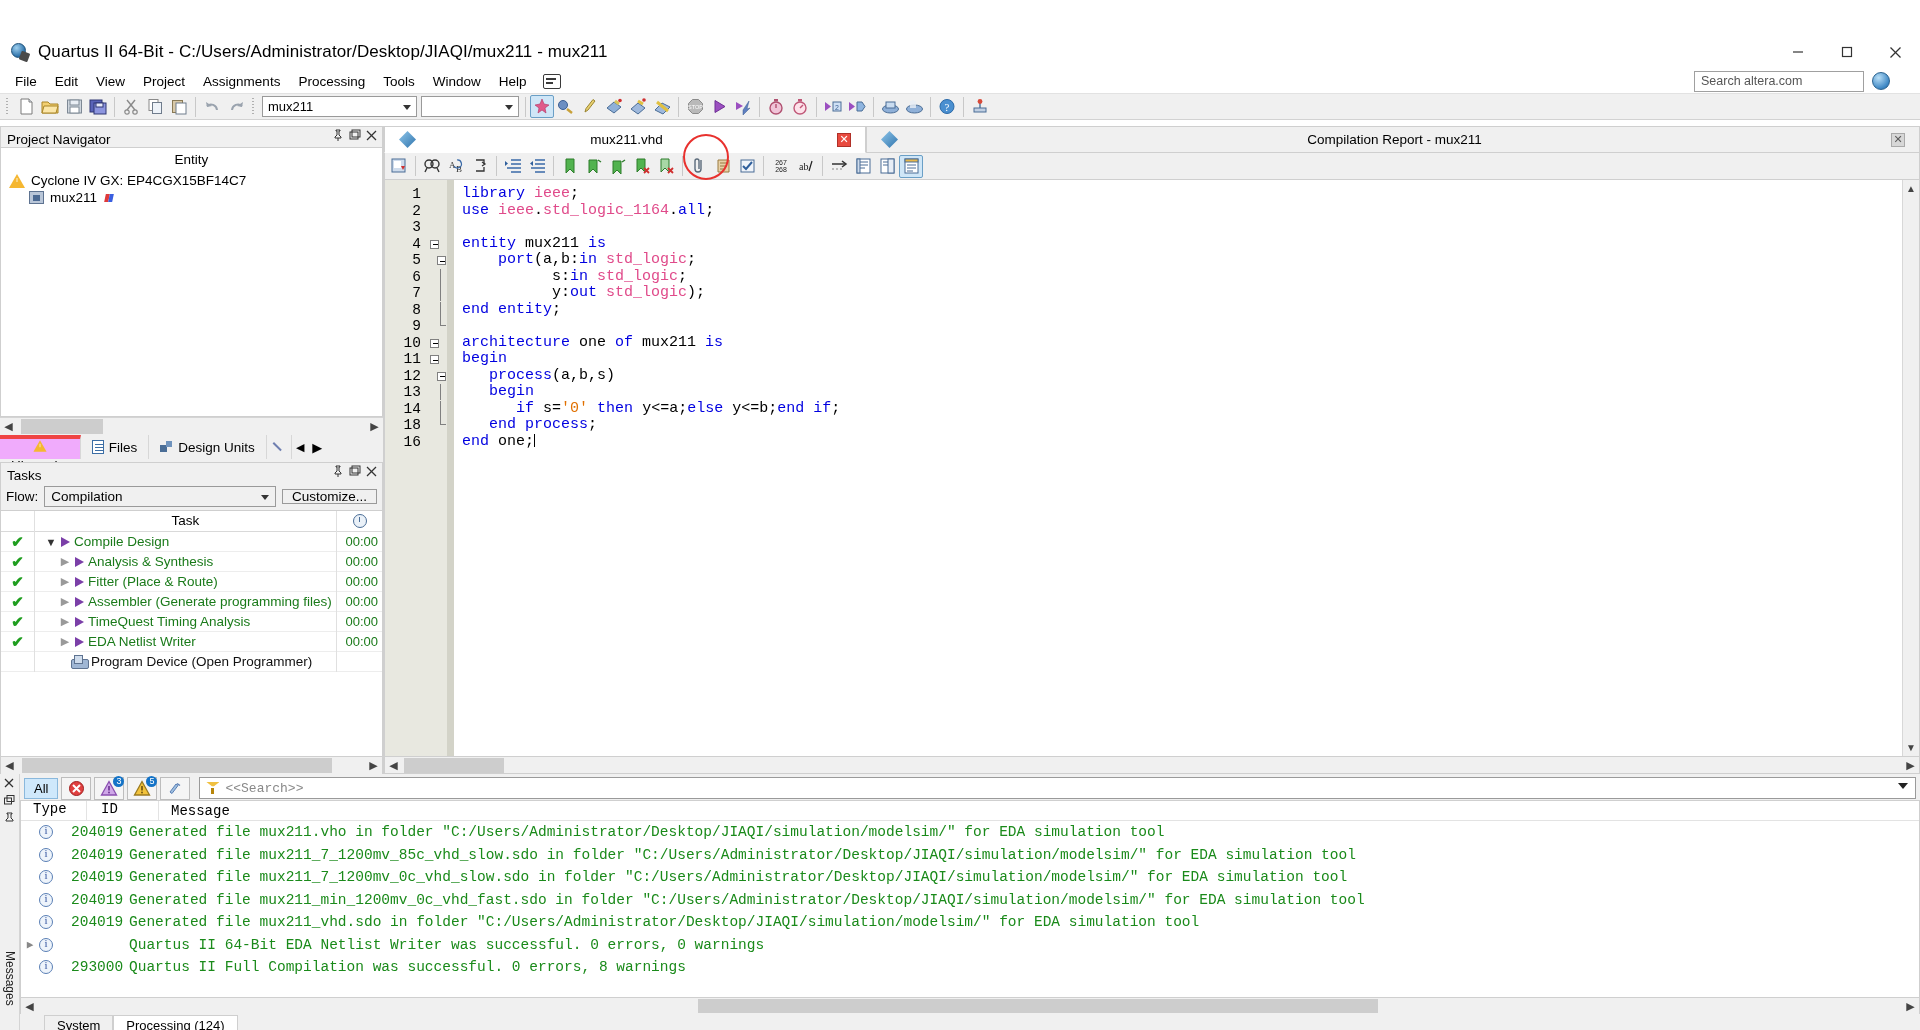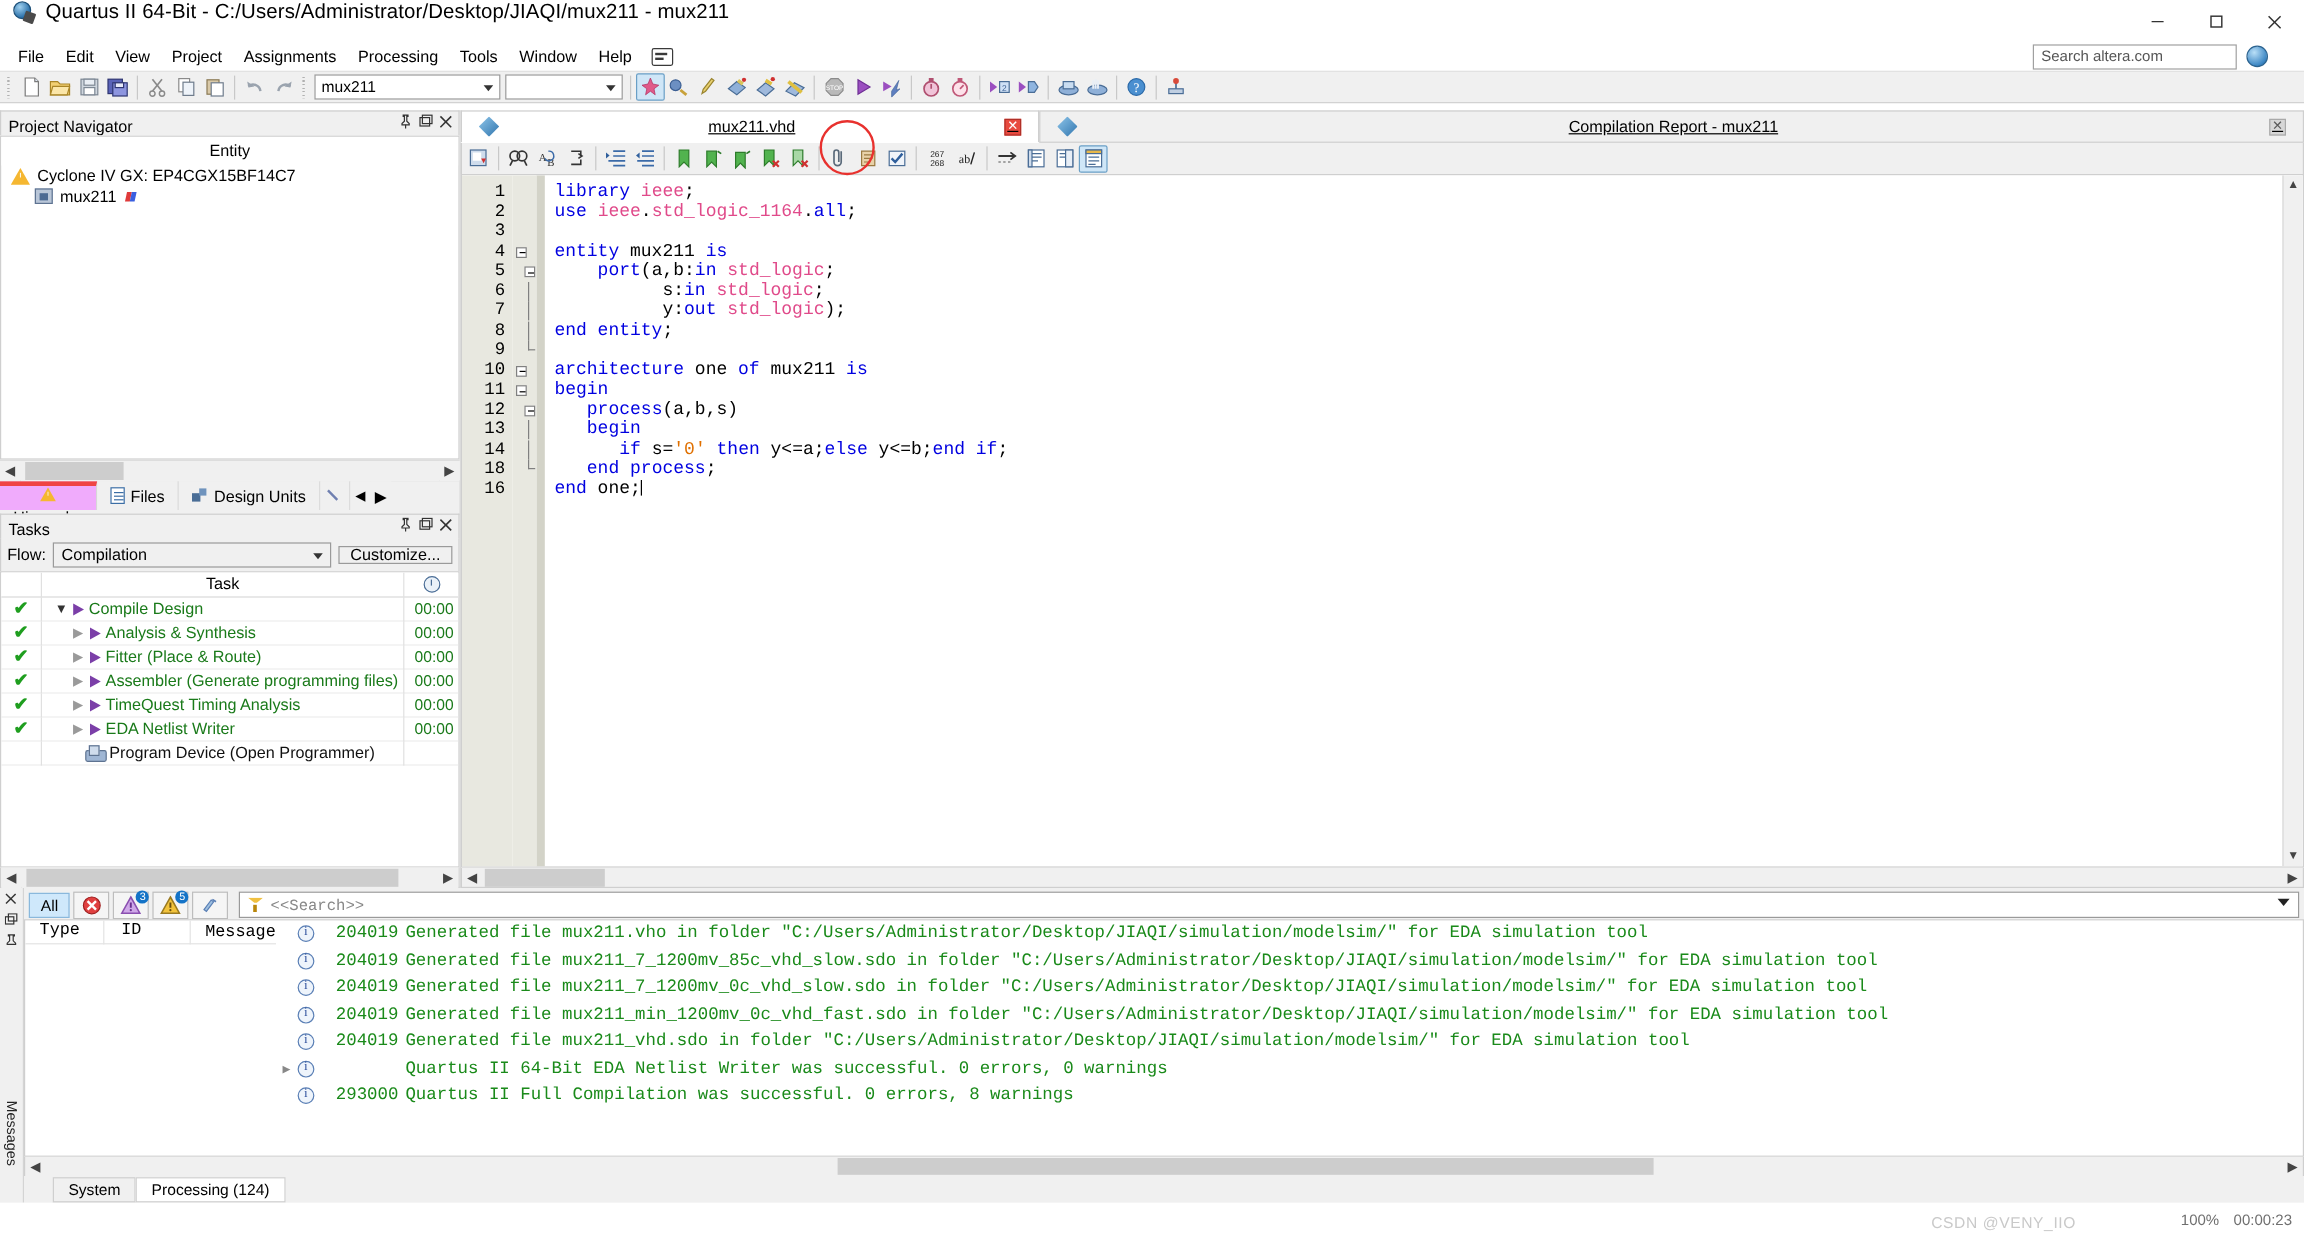--- a/index.html
+++ b/index.html
@@ -9,23 +9,23 @@
     overflow: hidden;
     background: #ffffff;
     font-family: "Liberation Sans", sans-serif;
     font-size: 14px;
     color: #000;
   }
   #app { position: relative; width: 1920px; height: 1030px; background:#fff; }
 
   
   .titlebar {
-    height: 36px; display: flex; 
+    height: 36px; display: flex; align-items: center;
     background: #ffffff; border-bottom: 1px solid #ffffff;
-    padding-left: 10px; position: relative;
+    padding-left: 10px; position: relative; margin-top: 34px;
   }
   .title-icon {
     width: 20px; height: 20px; margin-right: 8px; flex: none;
     position: relative;
   }
   .title-icon .globe {
     position:absolute; left:1px; top:1px; width:15px;height:15px;border-radius:50%;
     background: radial-gradient(circle at 35% 30%, #9fd0ef 0%, #2a6fa8 70%, #17456b 100%);
     border:1px solid #1c4f78;
   }
@@ -172,21 +172,21 @@
     border-left:9px solid #7b3fa8; flex:none; }
   .tasklbl { color:#1a7a1a; white-space:nowrap; }
   .tasklbl.blk { color:#111; }
   .prog-ico { width:16px;height:14px;flex:none;position:relative;}
   .prog-ico::before{content:"";position:absolute;left:0;top:4px;width:16px;height:8px;background:#9fb6d4;
      border:1px solid #5e7391;border-radius:2px;}
   .prog-ico::after{content:"";position:absolute;left:3px;top:0px;width:7px;height:7px;background:#cfdcec;border:1px solid #5e7391;}
 
   
   .rightcol { flex:1; display:flex; flex-direction:column; background:#f0f0f0; border-left:1px solid #cfcfcf;}
-  .doctabs { height:27px; display:flex; align-items:stretch; background:#f0f0f0;text-decoration:underline; }
+  .doctabs { height:27px; display:flex; align-items:stretch; background:#f0f0f0; }
   .doctab {
     display:flex;align-items:center;justify-content:center;gap:8px;
     position:relative; font-size:13.5px; padding:0 14px;
   }
   .doctab.editor { width: 482px; background:#fff; border:1px solid #cfcfcf; border-bottom-color:#fff;}
   .doctab.report { flex:1; background:#f0f0f0; border:1px solid #cfcfcf; }
   .doc-diamond { width:17px;height:17px;flex:none;position:relative;}
   .doc-diamond .d{position:absolute;left:0;top:0;width:17px;height:17px;
     background:linear-gradient(135deg,#8fc6ea,#2f74ad);
     clip-path:polygon(50% 0,100% 50%,50% 100%,0 50%); }
@@ -237,21 +237,21 @@
   .searchfilter { flex:1; height:22px; border:1px solid #9a9a9a; background:#fff; margin-left:6px;
     display:flex; align-items:center; gap:6px; padding:0 6px; position:relative;}
   .funnel { width:13px;height:12px;flex:none;position:relative;}
   .funnel::before{content:"";position:absolute;left:0;top:0;width:13px;height:7px;background:#f0c040;
     clip-path:polygon(0 0,100% 0,58% 60%,42% 60%);}
   .funnel::after{content:"";position:absolute;left:5px;top:6px;width:3px;height:6px;background:#b8860b;}
   .sf-text { color:#888; font-size:13px; font-family:"Liberation Mono",monospace;}
   .sf-arrow { position:absolute; right:7px; top:5px; width:0;height:0;
     border-left:5px solid transparent;border-right:5px solid transparent;border-top:6px solid #222;}
 
-  .msg-table { flex:1; background:#fff; border:1px solid #cfcfcf; display:flex; flex-direction:row; overflow:hidden;}
+  .msg-table { flex:1; background:#fff; border:1px solid #cfcfcf; display:flex; flex-direction:column; overflow:hidden;}
   .mh { display:flex; height:20px; align-items:center; font-family:"Liberation Mono",monospace; font-size:14px;
         border-bottom:1px solid #e3e3e3; }
   .mh .h0{width:66px;padding-left:12px;border-right:1px solid #e3e3e3;height:20px;overflow:hidden;}
   .mh .h1{width:72px;padding-left:14px;border-right:1px solid #e3e3e3;height:20px;}
   .mh .h2{flex:1;padding-left:12px;}
   .mrow { display:flex; align-items:center; height:22.5px; font-family:"Liberation Mono",monospace;
           font-size:14.5px; color:#1a8a1a; white-space:nowrap; }
   .mrow .exp { width:18px; text-align:center; color:#888; font-size:11px;}
   .info-ico { width:14px;height:14px;border-radius:50%;border:1.4px solid #5a7fb5; flex:none;
       background:#eef4fb; position:relative; margin-right:2px;}

